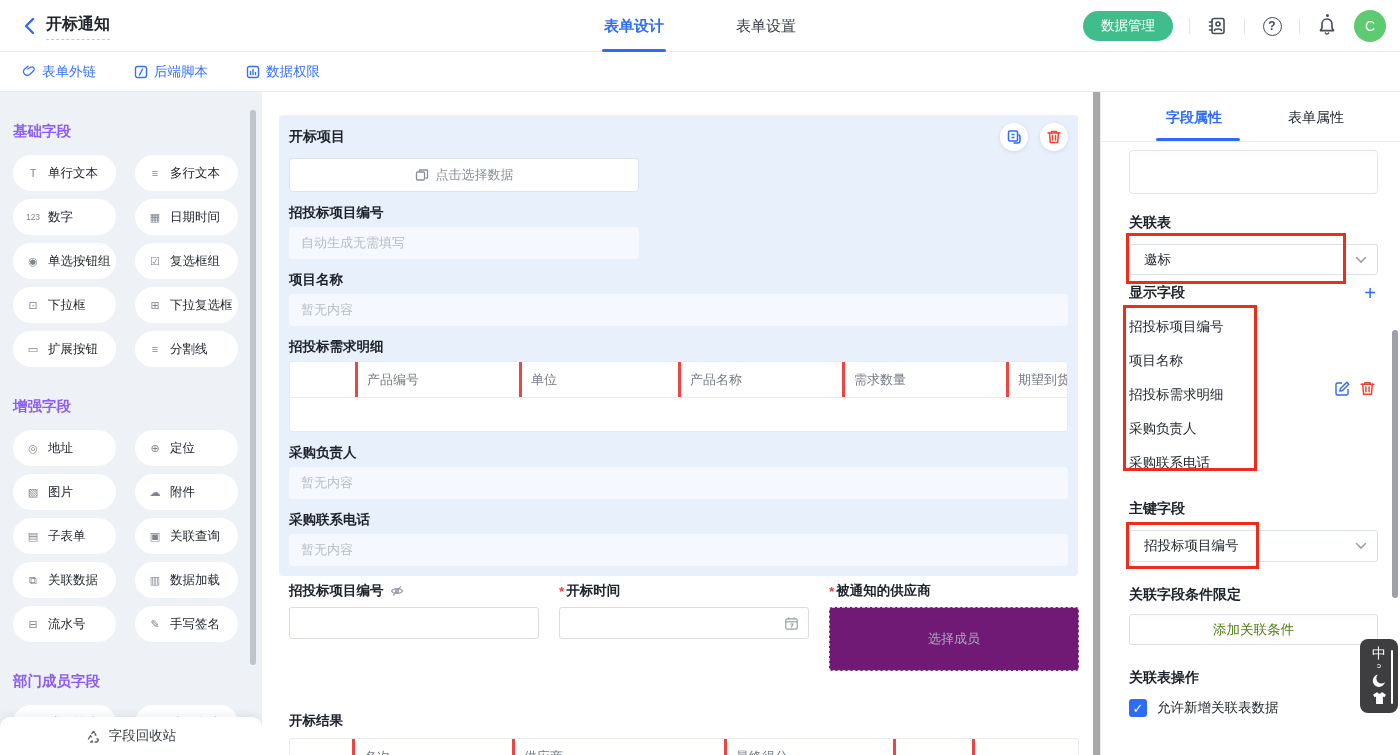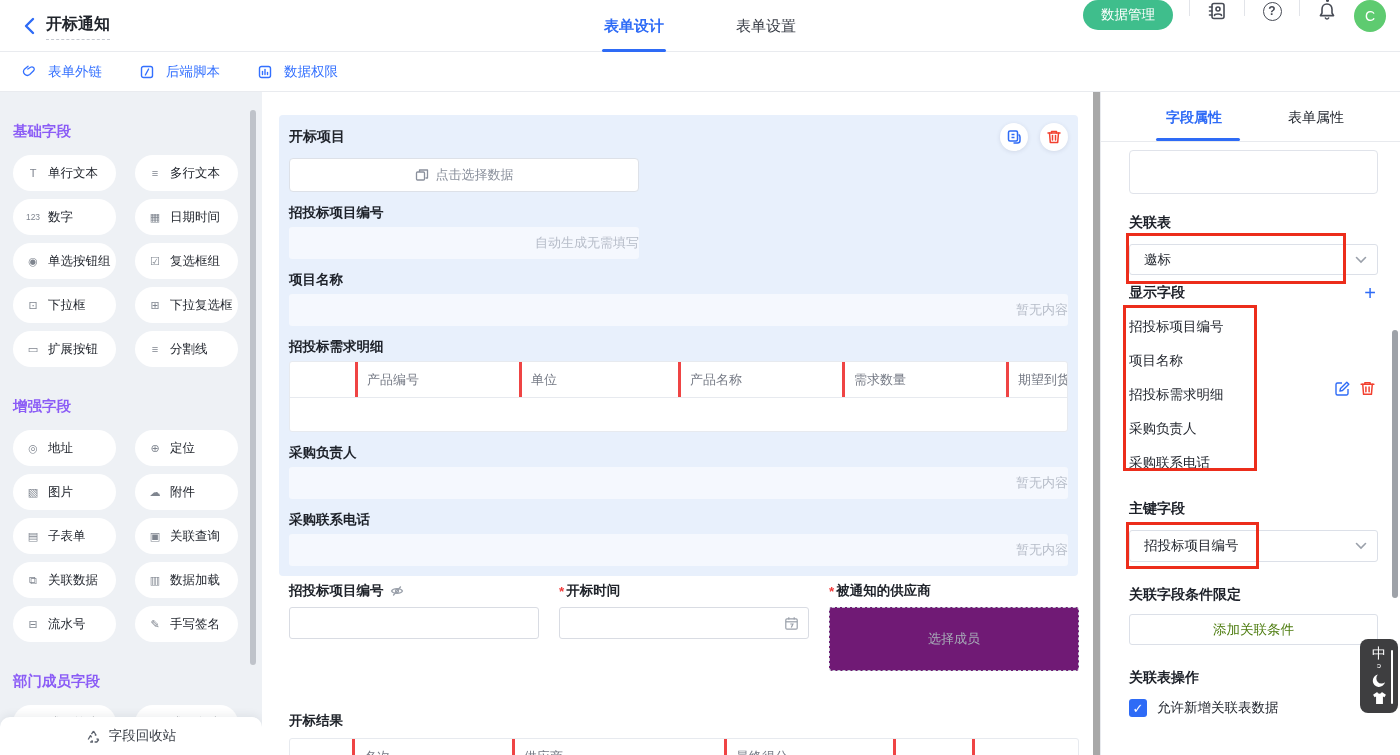--- a/index.html
+++ b/index.html
@@ -10,37 +10,37 @@
   .topbar { position:absolute; left:0; top:0; width:1400px; height:52px; background:#fff;
     border-bottom:1px solid #e9ebef; z-index:30; }
   .back { position:absolute; left:20px; top:15px; width:22px; height:22px; cursor:pointer; }
   .topbar .title { position:absolute; left:46px; top:14px; font-size:16px; font-weight:700;
     border-bottom:1px dashed #c6cad1; padding-bottom:4px; }
   .main-tabs { position:absolute; left:50%; transform:translateX(-50%); top:0; height:52px; display:flex; gap:72px; }
   .main-tab { position:relative; height:52px; line-height:52px; font-size:15px; color:#383d46; cursor:pointer; }
   .main-tab.active { color:#2e6bf6; font-weight:600; }
   .main-tab.active .tab-underline { position:absolute; left:50%; transform:translateX(-50%); bottom:0;
     width:64px; height:3px; background:#2e6bf6; border-radius:2px; }
-  .top-right { position:absolute; right:14px; top:0; height:52px; display:flex; gap:16px; }
+  .top-right { position:absolute; right:14px; top:0; height:52px; display:flex; align-items:center; gap:16px; }
   .pill-green { height:30px; padding:0 18px; border-radius:15px; background:#3fbe8c; color:#fff;
     font-size:13.5px; display:flex; align-items:center; cursor:pointer; }
   .vdiv { width:1px; height:16px; background:#e2e4e9; }
   .top-icon { width:22px; height:22px; display:flex; align-items:center; justify-content:center;
     color:#474b55; cursor:pointer; position:relative; }
   .help-circle { width:19px; height:19px; border:1.6px solid #474b55; border-radius:50%;
     font-size:12px; font-weight:700; display:flex; align-items:center; justify-content:center; }
   .bell-dot { position:absolute; top:-1px; left:10px; width:3px; height:3px; border-radius:50%; background:#474b55; }
   .avatar { width:32px; height:32px; border-radius:50%; background:#5ecb70; color:#fff; font-size:14px;
     display:flex; align-items:center; justify-content:center; cursor:pointer; }
 
   
   .toolbar { position:absolute; left:0; top:52px; width:1400px; height:40px; background:#fff;
     border-bottom:1px solid #e9ebef; z-index:29; display:flex; align-items:center; }
   .tb-links { display:flex; gap:38px; padding-left:22px; }
-  .tb-link { display:flex; align-items:center; gap:12px; color:#3370ff; font-size:13.5px; cursor:pointer; }
+  .tb-link { display:flex; align-items:center; gap:6px; color:#3370ff; font-size:13.5px; cursor:pointer; }
   .tb-right { position:absolute; right:28px; display:flex; align-items:center; gap:15px; }
   .btn-preview { width:68px; height:32px; border-radius:16px; border:1px solid #2e6bf6; color:#2e6bf6;
     background:#fff; font-size:13.5px; display:flex; align-items:center; justify-content:center; cursor:pointer; }
   .btn-save { width:64px; height:32px; border-radius:16px; background:#2e6bf6; color:#fff;
     font-size:13.5px; display:flex; align-items:center; justify-content:center; cursor:pointer; }
   .btn-share { width:32px; height:32px; border-radius:50%; background:#fff; border:1px solid #e6ebf5;
     box-shadow:0 2px 6px rgba(46,107,246,.18); display:flex; align-items:center; justify-content:center; cursor:pointer; }
 
   
   .sidebar { position:absolute; left:0; top:92px; width:262px; height:663px; background:#eef1f5; overflow:hidden; }
@@ -62,21 +62,21 @@
   .group-head { display:flex; align-items:center; height:24px; }
   .group-title { font-size:14px; font-weight:700; }
   .group-actions { margin-left:auto; display:flex; gap:12px; }
   .act-circle { width:28px; height:28px; background:#fff; border-radius:50%; display:flex; align-items:center;
     justify-content:center; box-shadow:0 1px 4px rgba(50,60,90,.12); cursor:pointer; }
   .select-data-btn { margin-top:9px; width:350px; height:34px; background:#fff; border:1px solid #dde1e8;
     border-radius:4px; display:flex; align-items:center; justify-content:center; gap:7px; color:#8a909c;
     font-size:13px; cursor:pointer; }
   .f-label { margin-top:12px; font-size:13.5px; font-weight:700; color:#1d2129; display:flex; align-items:center; gap:6px; }
   .f-input { margin-top:5px; height:32px; background:rgba(255,255,255,.55); border-radius:3px;
-    display:flex; align-items:center; padding-left:12px; font-size:13px; color:#b6bcc8;justify-content:flex-end; }
+    display:flex; align-items:center; padding-left:12px; font-size:13px; color:#b6bcc8; }
   .w350 { width:350px; }
   .sub-table { margin-top:5px; background:#fff; border:1px solid #e7eaef; border-radius:3px; }
   .sub-thead { display:flex; height:36px; border-bottom:1px solid #e7eaef; }
   .sub-th { border-right:3px solid #ef4444; display:flex; align-items:center; padding-left:9px;
     font-size:13px; color:#757a85; overflow:hidden; white-space:nowrap; }
   .sub-th:last-child { border-right:none; }
   .sub-empty-row { height:33px; }
   .row-fields { position:absolute; left:27px; top:490px; width:790px; display:grid;
     grid-template-columns:250px 250px 250px; column-gap:20px; }
   .rf-label { font-size:13.5px; font-weight:700; height:18px; display:flex; align-items:center; gap:6px; }

